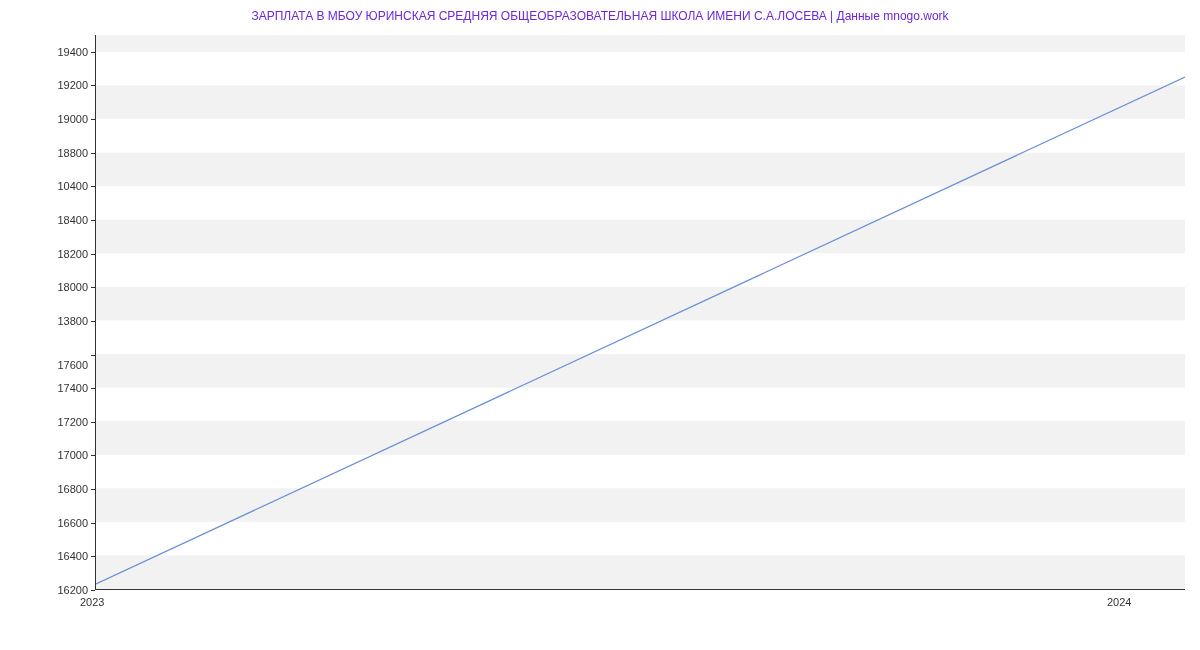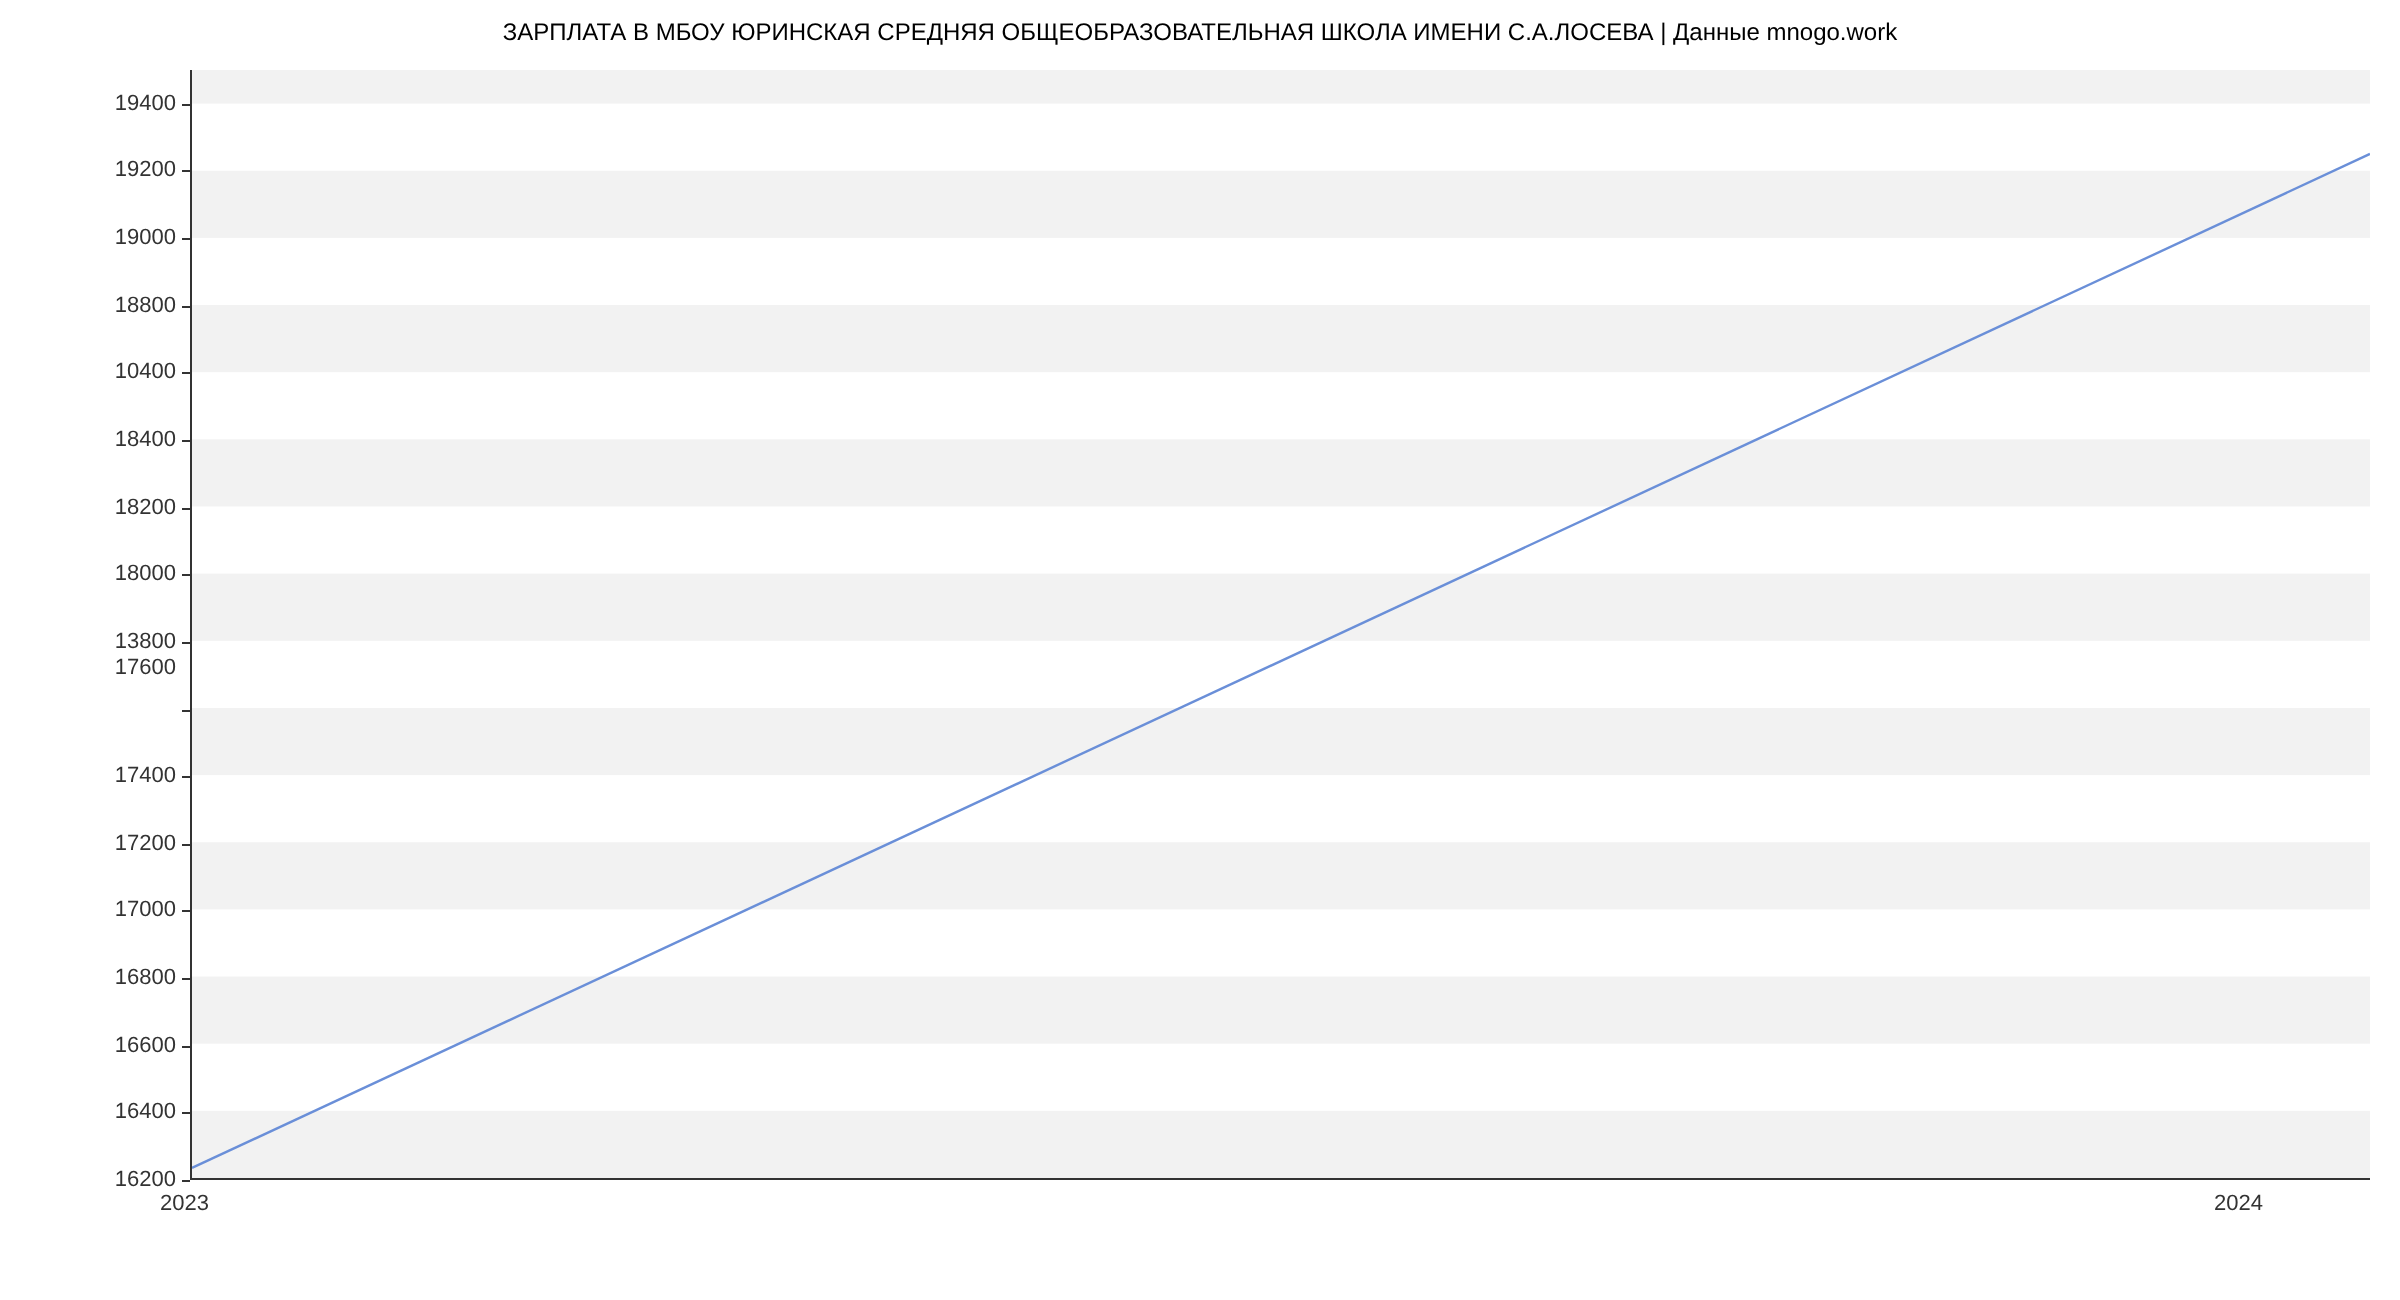--- a/index.html
+++ b/index.html
@@ -10,21 +10,21 @@
       font-family: Verdana, Geneva, sans-serif;
       position: relative;
     }
     .chart-title {
       position: absolute;
       top: 9px;
       left: 0;
       width: 100%;
       text-align: center;
       font-size: 12px;
-      color: #000000;
+      color: #6d28d9;
       font-weight: normal;
     }
     .plot-area {
       position: absolute;
       left: 95px;
       top: 35px;
       width: 1090px;
       height: 555px;
       border-left: 1px solid #333333;
       border-bottom: 1px solid #333333;
@@ -90,21 +90,21 @@
     <div class="y-tick-label" style="top: 522.727px;">16600</div>
     <div class="y-tick-mark" style="top: 522.727px;"></div>
     <div class="y-tick-label" style="top: 489.091px;">16800</div>
     <div class="y-tick-mark" style="top: 489.091px;"></div>
     <div class="y-tick-label" style="top: 455.455px;">17000</div>
     <div class="y-tick-mark" style="top: 455.455px;"></div>
     <div class="y-tick-label" style="top: 421.818px;">17200</div>
     <div class="y-tick-mark" style="top: 421.818px;"></div>
     <div class="y-tick-label" style="top: 388.182px;">17400</div>
     <div class="y-tick-mark" style="top: 388.182px;"></div>
-    <div class="y-tick-label" style="top: 334px;">17600</div>
+    <div class="y-tick-label" style="top: 365px;">17600</div>
     <div class="y-tick-mark" style="top: 354.545px;"></div>
     <div class="y-tick-label" style="top: 320.909px;">13800</div>
     <div class="y-tick-mark" style="top: 320.909px;"></div>
     <div class="y-tick-label" style="top: 287.273px;">18000</div>
     <div class="y-tick-mark" style="top: 287.273px;"></div>
     <div class="y-tick-label" style="top: 253.636px;">18200</div>
     <div class="y-tick-mark" style="top: 253.636px;"></div>
     <div class="y-tick-label" style="top: 220px;">18400</div>
     <div class="y-tick-mark" style="top: 220px;"></div>
     <div class="y-tick-label" style="top: 186.364px;">10400</div>

